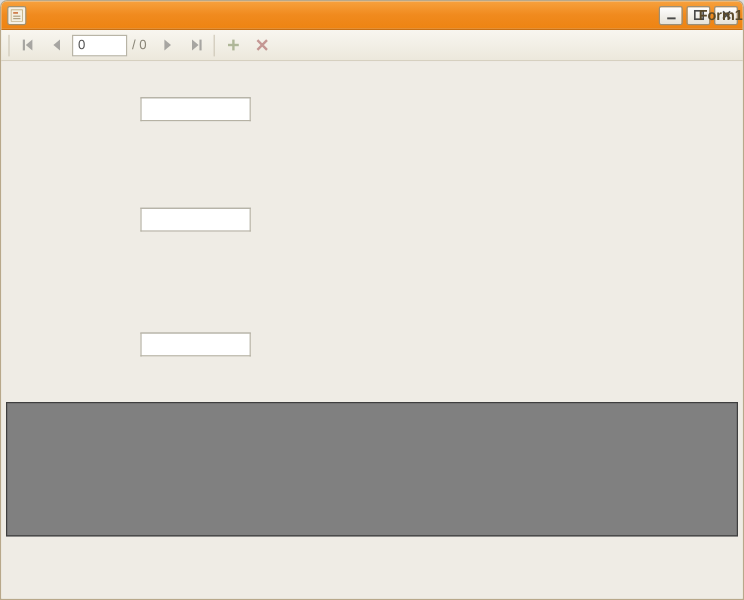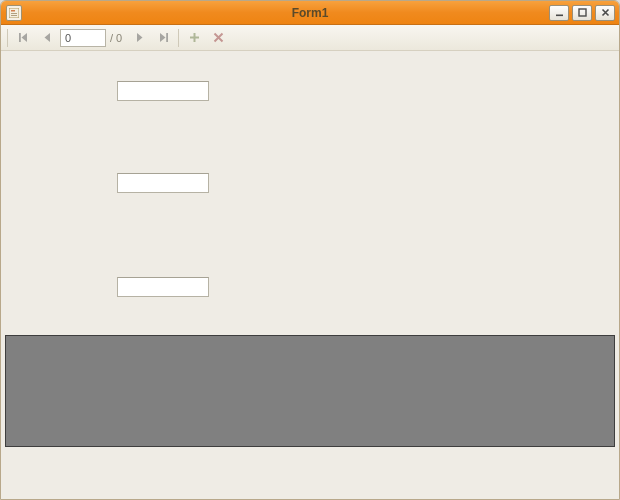--- a/index.html
+++ b/index.html
@@ -37,21 +37,21 @@
       align-items: center;
       justify-content: center;
       background: #f5f0e6;
       border: 1px solid #a09070;
       border-radius: 2px;
     }
     .titlebar .app-icon svg { width: 10px; height: 10px; }
     .titlebar .title {
       position: absolute;
       left: 0; right: 0;
-      text-align: center;
+      text-align: right;
       color: #5a4a2a;
       font-weight: bold;
       font-size: 12px;
       pointer-events: none;
     }
     .titlebar .win-controls {
       margin-left: auto;
       display: flex;
       gap: 3px;
       padding-right: 4px;

